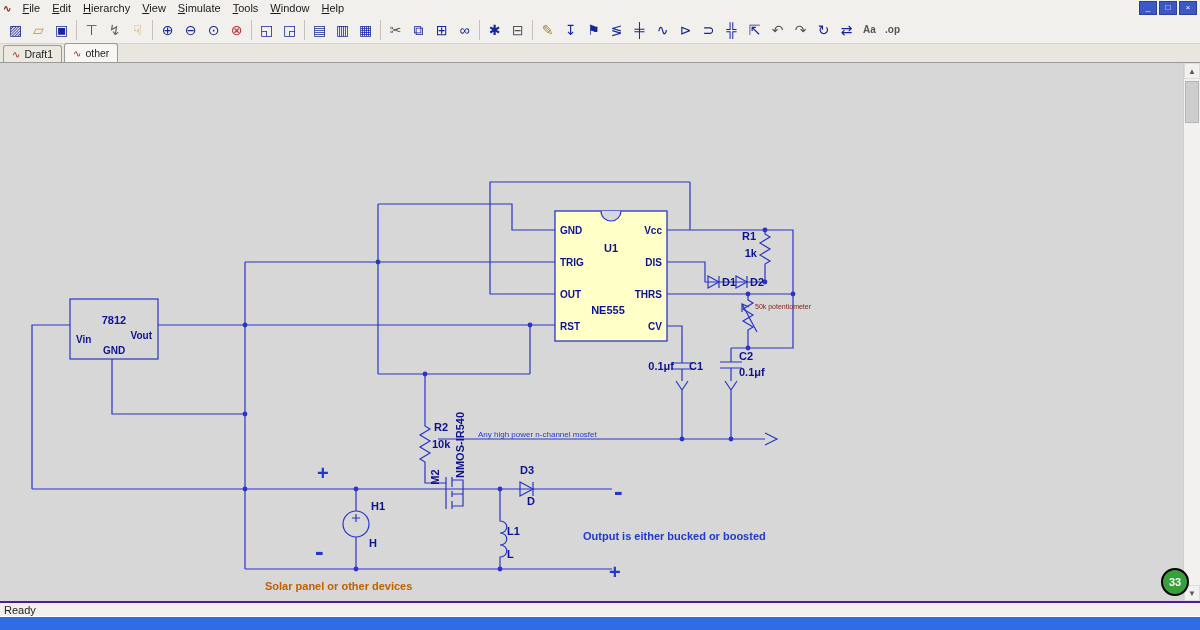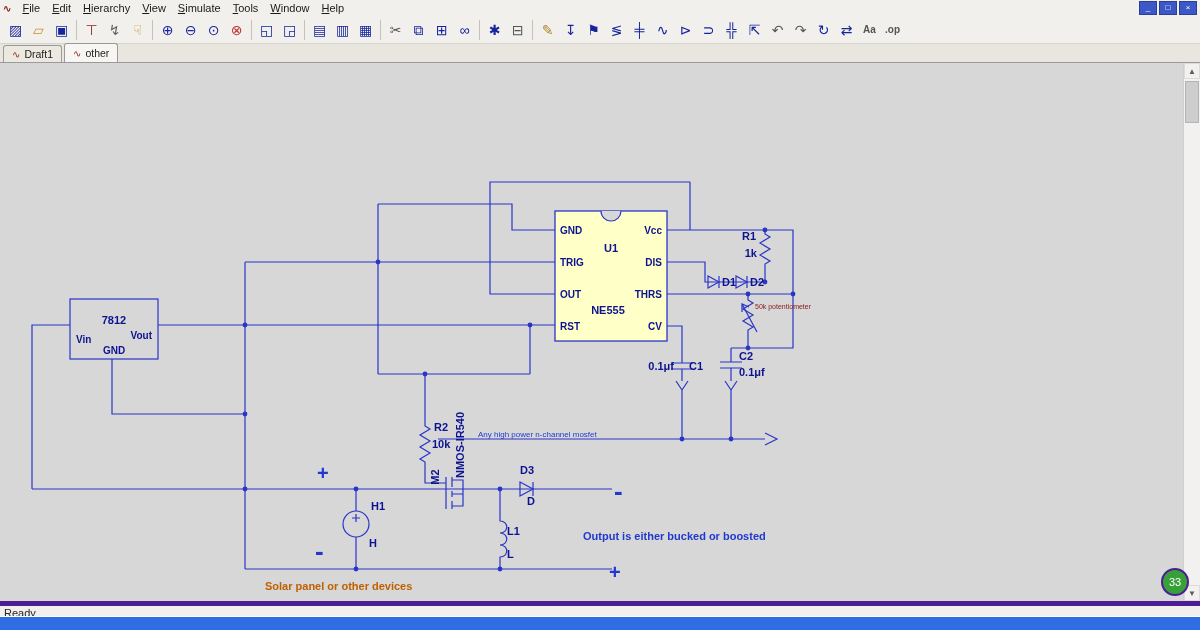--- a/index.html
+++ b/index.html
@@ -50,26 +50,26 @@
   
   #vscroll{position:absolute;left:1183px;top:63px;width:17px;height:538px;background:#f2f1ef;border-left:1px solid #cfcfcf;box-sizing:border-box;}
   .sbtn{position:absolute;left:0;width:16px;height:16px;background:#f2f1ef;border:1px solid #dcdcdc;
         font-size:8px;color:#5a5a5a;text-align:center;line-height:15px;box-sizing:border-box;}
   #scroll-up{top:0;}
   #scroll-down{bottom:0;}
   #scroll-thumb{position:absolute;left:1px;top:18px;width:14px;height:42px;background:#cdcdcd;border:1px solid #b4b4b4;box-sizing:border-box;}
 
   
   #statusbar{position:absolute;left:0;top:601px;width:1200px;height:15px;background:#f1f0ec;
-             border-top:5px solid #4c1d95;font-size:11px;color:#222;line-height:14px;padding-left:4px;box-sizing:border-box;}
+             border-top:2px solid #4c1d95;font-size:11px;color:#222;line-height:14px;padding-left:4px;box-sizing:border-box;}
   #footer{position:absolute;left:0;top:616px;width:1200px;height:14px;background:#2e6de4;border-top:1px solid #ffffff;box-sizing:border-box;}
 
   
   #badge{position:absolute;top:505px;right:-6px;width:28px;height:28px;border-radius:50%;
-         background:#38a038;border:2px solid #4c1d95;color:#fff;font-size:11px;font-weight:normal;
+         background:#38a038;border:2px solid #000000;color:#fff;font-size:11px;font-weight:bold;
          display:flex;align-items:center;justify-content:center;z-index:10;box-sizing:border-box;}
 </style>
 </head>
 <body>
 
 <div id="window" data-name="ltspice-window">
 
   <div id="menubar" data-name="menu-bar">
     <span id="app-icon" data-name="app-icon">∿</span>
     <div id="menu-items" data-name="menu-items" style="display: flex;">

